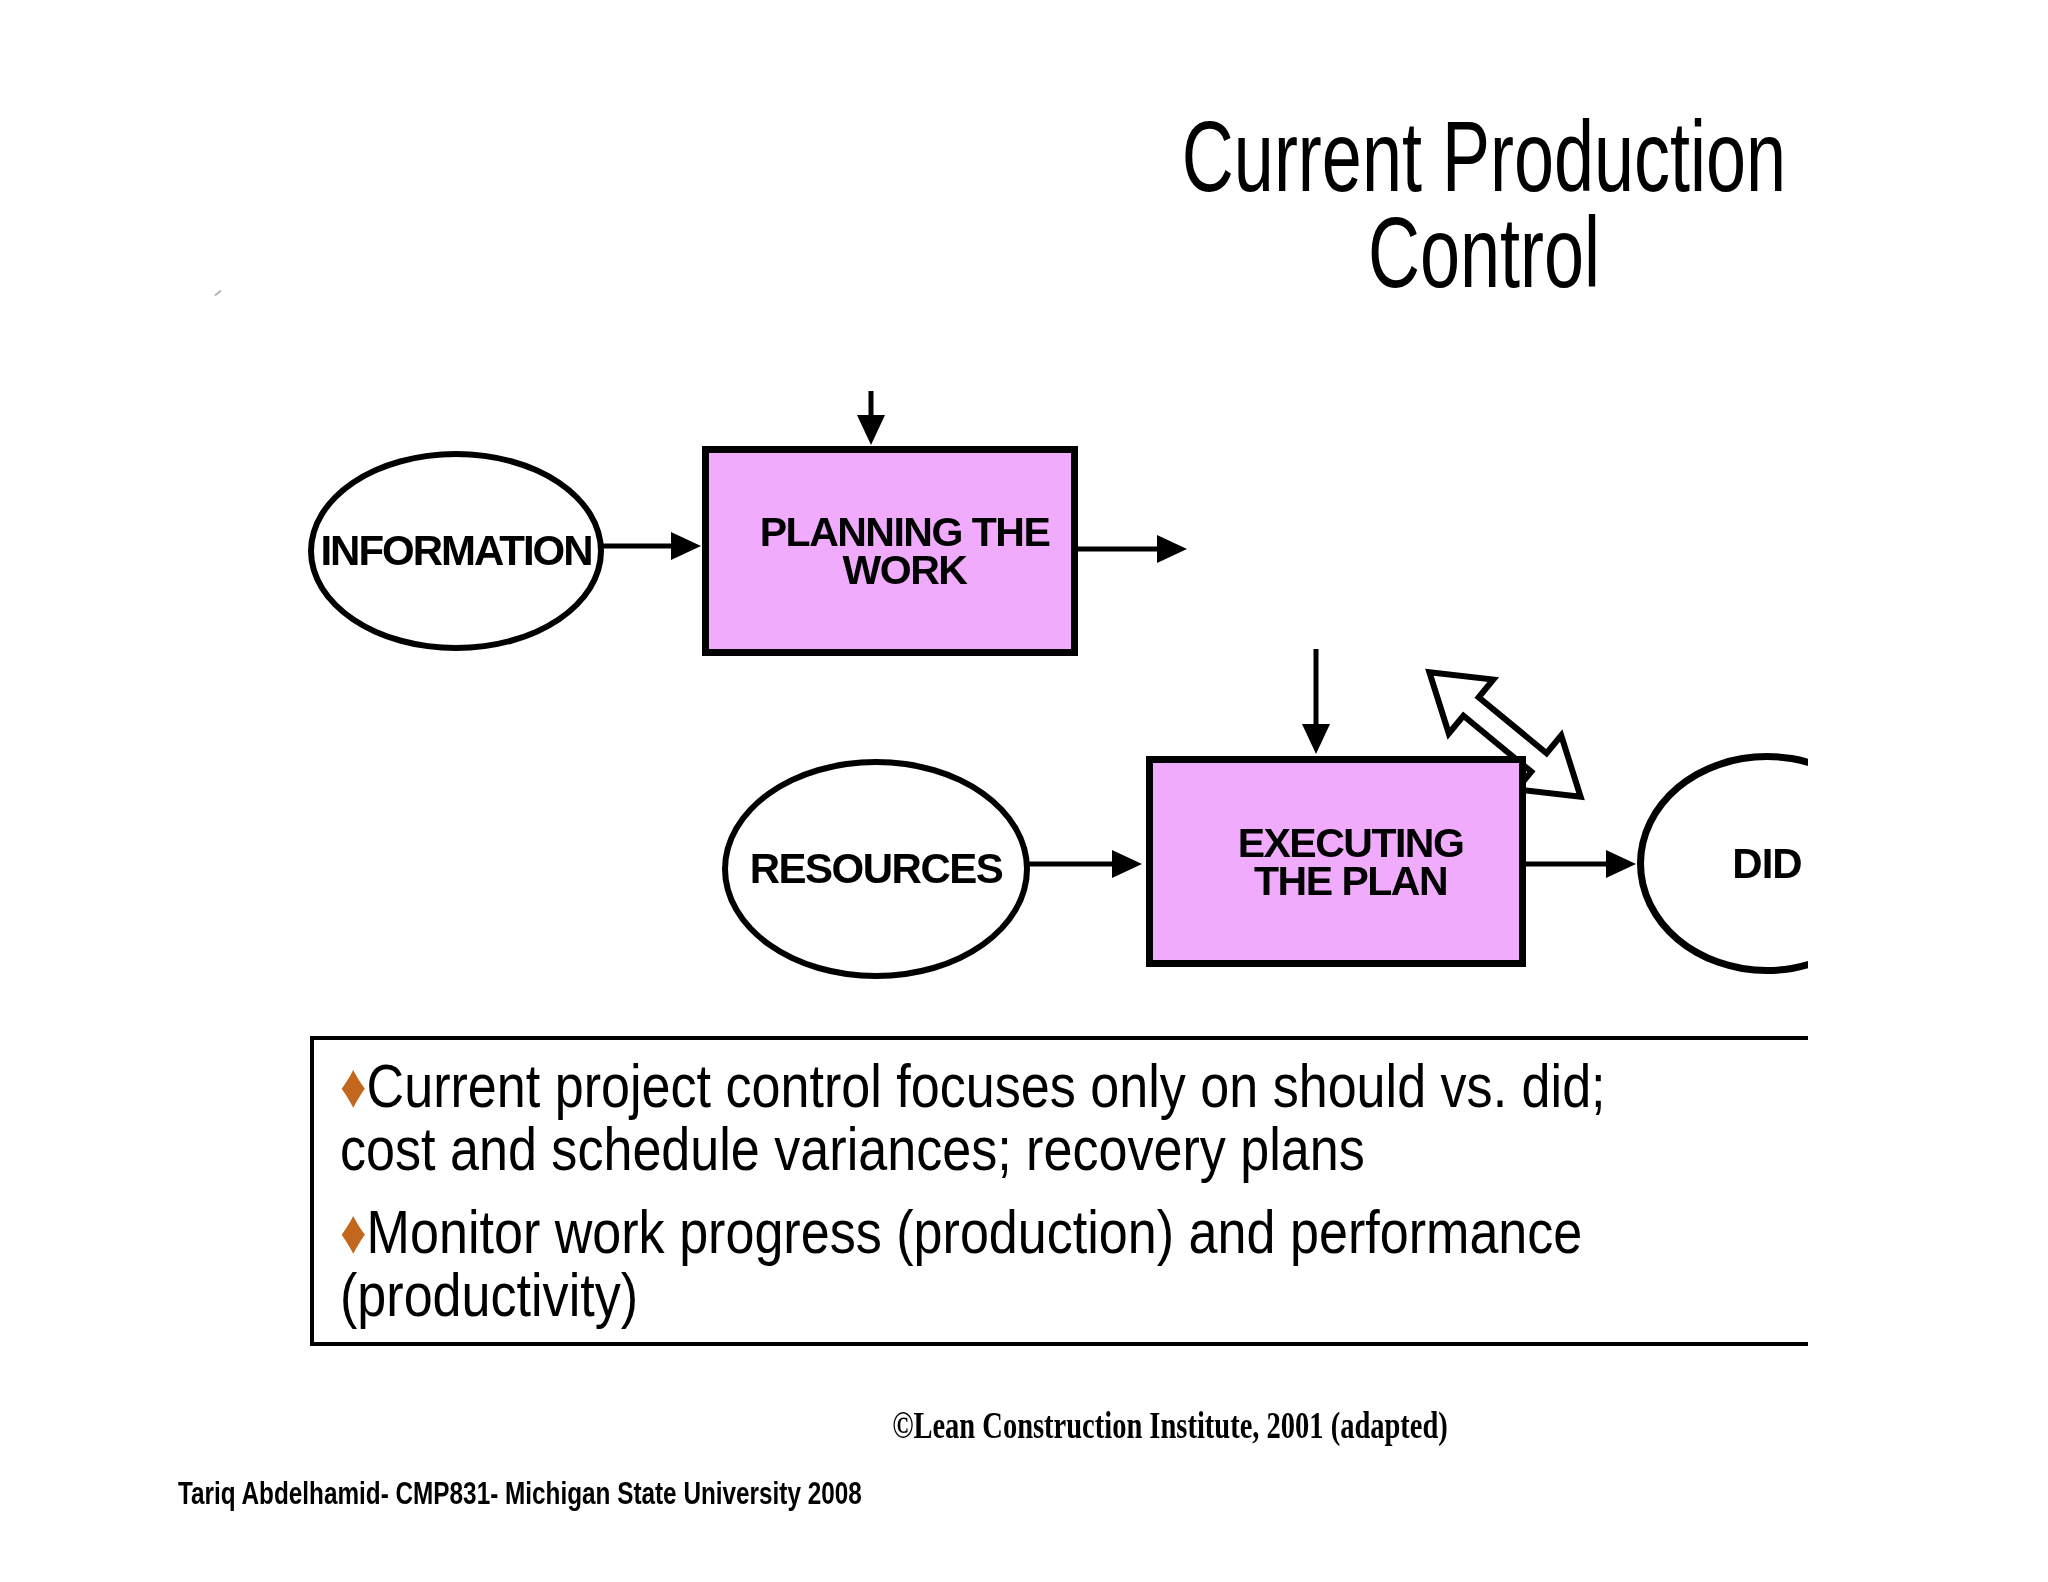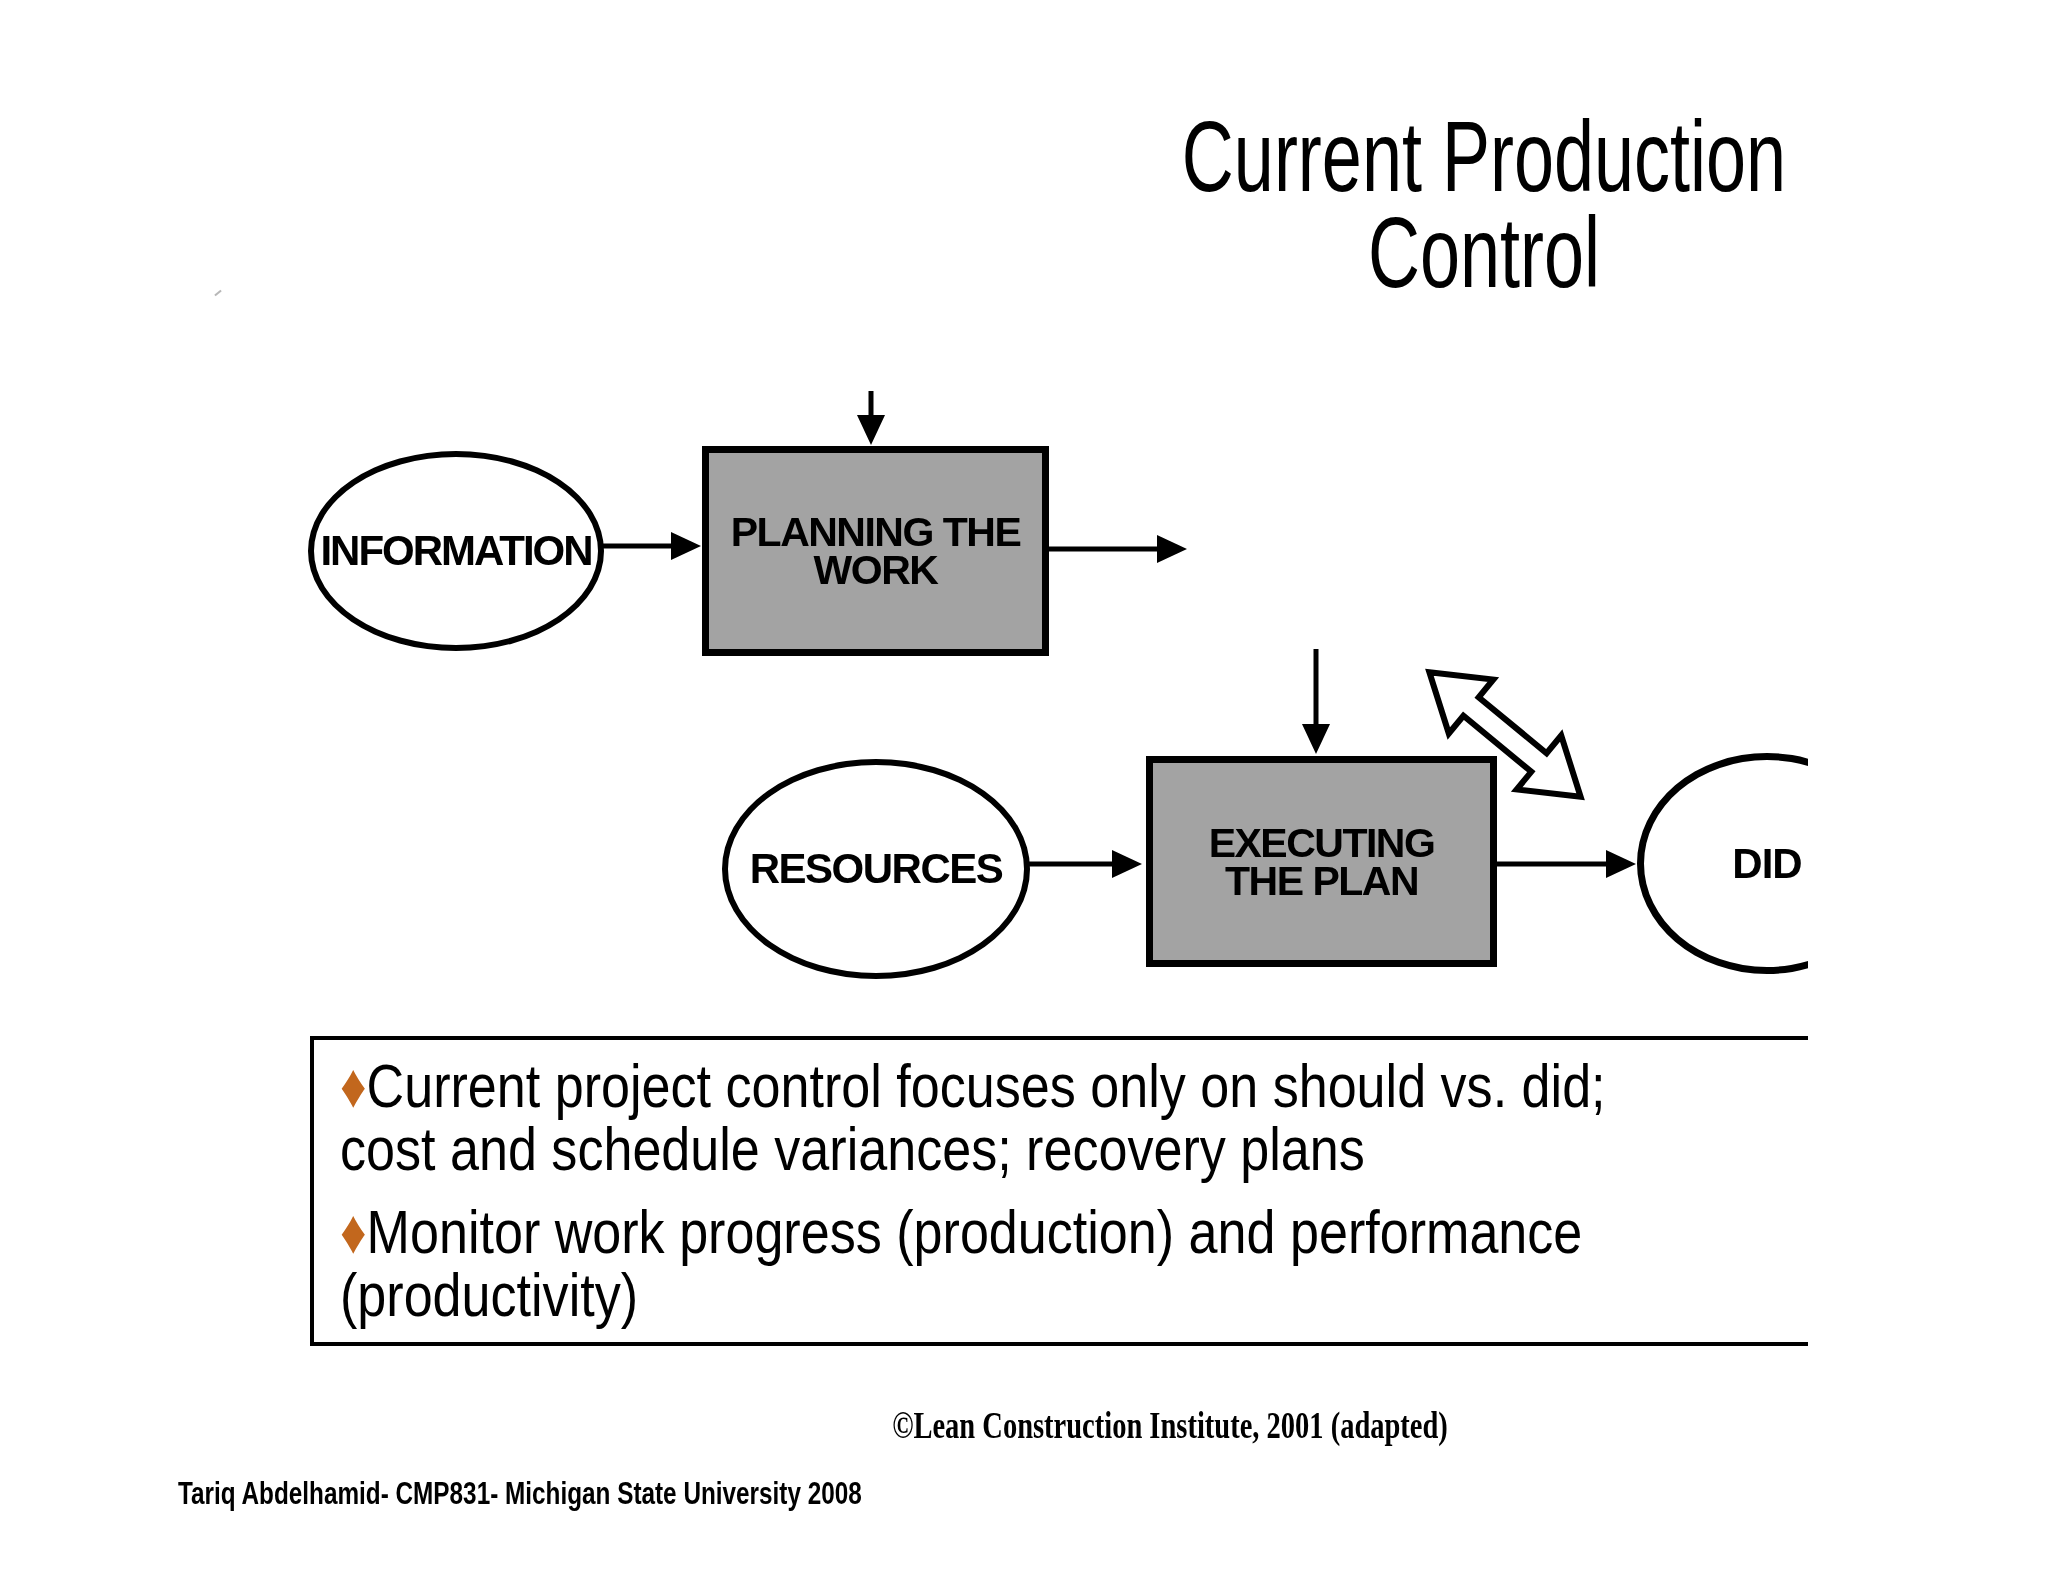--- a/index.html
+++ b/index.html
@@ -20,22 +20,23 @@
     white-space:nowrap;
   }
   
   .ellipse{
     position:absolute;border:6px solid var(--ink,#000);border-radius:50%;
     background:#fff;display:flex;align-items:center;justify-content:center;
     text-align:center;
   }
   .rect-node{
     position:absolute;border:7px solid var(--ink,#000);
-    background:#a3a3a3;display:flex;align-items:center;justify-content:center;
+    background:#f0abfc;display:flex;align-items:center;justify-content:center;
     text-align:center;
+    padding-left:29px;
   }
   .node-label{font-weight:700;white-space:nowrap;}
   .lbl-po{font-size:36px;line-height:37px;letter-spacing:-1px;}
   .lbl-info{font-size:42px;letter-spacing:-2px;text-align:center;}
   .lbl-box{font-size:41px;line-height:38px;letter-spacing:-1.5px;}
   .lbl-should,.lbl-did{font-size:42px;letter-spacing:-1px;}
   .lbl-res{font-size:42px;letter-spacing:-1.5px;}
 
   .n-po{left:722px;top:215px;width:298px;height:178px;}
   .n-info{left:308px;top:451px;width:284px;height:188px;}

